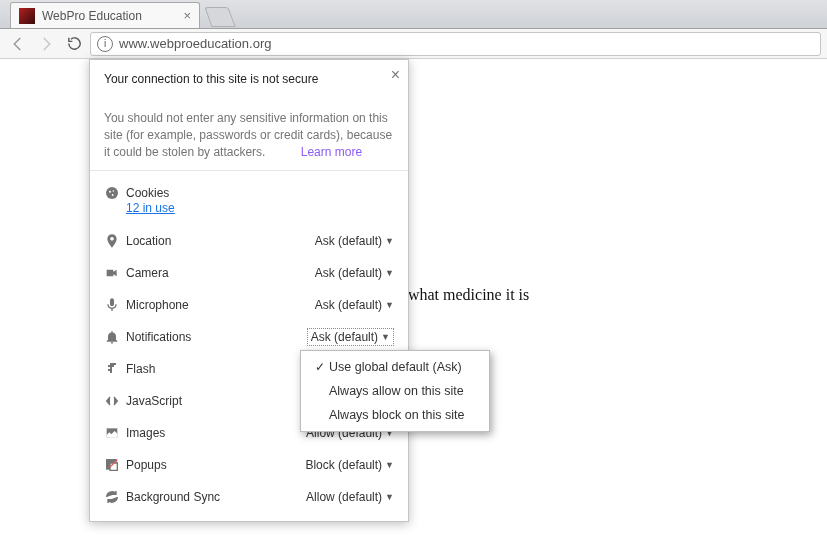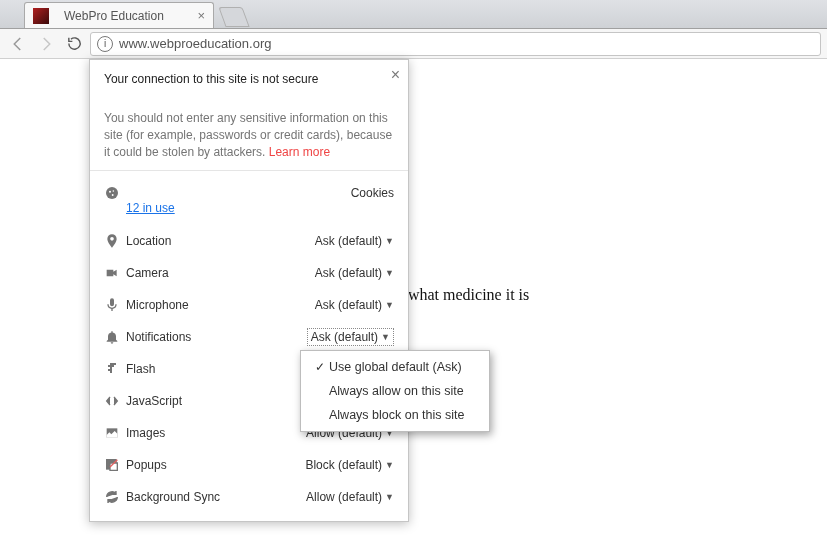--- a/index.html
+++ b/index.html
@@ -1,39 +1,39 @@
 <!DOCTYPE html>
 <html><head>
 <meta charset="utf-8">
 <style>
   * { box-sizing: border-box; }
   body { margin:0; font-family: "Segoe UI", Arial, sans-serif; font-size:13px; color:#333; background:#fff; width:827px; height:547px; overflow:hidden; position:relative;}
   .tabstrip { height:29px; background:linear-gradient(#dfe1e5,#cfd2d6); display:flex; align-items:flex-end; border-bottom:1px solid #a0a0a0;}
-  .tab { height:26px; width:190px; margin-left:24px; background:#f8f8f8; border:1px solid #a9a9a9; border-bottom:none; border-radius:3px 3px 0 0; display:flex; align-items:center; padding:0 8px; gap:15px; position:relative;}
+  .tab { height:26px; width:190px; margin-left:10px; background:#f8f8f8; border:1px solid #a9a9a9; border-bottom:none; border-radius:3px 3px 0 0; display:flex; align-items:center; padding:0 8px; gap:7px; position:relative;}
   .favicon { width:16px;height:16px;background:linear-gradient(135deg,#b02020 0%,#3a0a0a 100%);}
   .tab-title { flex:1; white-space:nowrap; overflow:hidden; font-size:12px; color:#555;}
   .tab-close { color:#777; font-size:13px; cursor:pointer;}
   .newtab { width:24px;height:20px; margin-left:8px; margin-bottom:1px; background:#d5d7db; border:1px solid #b0b0b0; border-radius:3px 3px 0 0; transform:skewX(20deg);}
   .toolbar { height:30px; background:#f6f6f6; border-bottom:1px solid #d0d0d0; display:flex; align-items:center; padding:0 6px; gap:4px;}
   .navbtn { width:24px;height:24px; display:flex;align-items:center;justify-content:center; color:#b0b0b0; font-size:16px; border-radius:2px;}
   .navbtn.active{ color:#5a5a5a;}
   .omnibox { flex:1; height:24px; border:1px solid #c5c5c5; border-radius:3px; background:#fff; display:flex; align-items:center; padding:0 6px; gap:6px; color:#555; font-size:13px;}
   .info-chip{ width:16px;height:16px;border:1px solid #777;border-radius:8px;display:flex;align-items:center;justify-content:center;font-size:10px;color:#555;}
   .content { position:relative; height:calc(547px - 59px); background:#fff; }
   .page { padding:30px 0 0 90px; font-family: Georgia, "Times New Roman", serif; color:#111;}
   .page h1{ font-size:36px; margin:0 0 60px 0; font-weight:700;}
   .page h2{ font-size:30px; margin:0 0 8px 0; font-weight:700;}
   .page .meta{ font-size:15px; font-style:italic; color:#333; margin-bottom:36px;}
   .page .meta em{font-style:italic;}
   .page p{ font-size:16px; margin:0 0 50px 0;}
   .popover { position:absolute; left:89px; top:0px; width:320px; background:#fff; border:1px solid #c5c5c5; box-shadow:0 2px 10px rgba(0,0,0,.25); z-index:50; font-size:12px; color:#444;}
   .pop-head { padding:12px 14px 10px 14px; border-bottom:1px solid #e5e5e5;}
   .pop-title{ color:#222; margin-bottom:24px;}
   .pop-desc{ color:#757575; line-height:1.4;}
-  .pop-desc a{ color:#ef4444; text-decoration:none;}
+  .pop-desc a{ color:#8b5cf6; text-decoration:none;margin-left:32px;}
   .pop-close{ position:absolute; right:8px; top:6px; font-size:16px; color:#7a7a7a; cursor:pointer;}
   .perm-list{ padding:8px 0;}
   .perm-row{ display:flex; align-items:center; padding:6px 14px; height:32px;}
   .perm-icon{ width:22px; color:#757575; display:flex; align-items:center; justify-content:flex-start;}
   .perm-icon svg{ width:16px;height:16px;fill:#757575;}
   .perm-label{ flex:1; color:#333;}
   .perm-sub{ padding-left:36px;align-items:flex-end;}
   .perm-sub a{ color:#1a73e8; text-decoration:underline; font-size:12px;}
   .perm-val{ color:#333; display:flex; align-items:center; gap:3px; cursor:pointer;justify-content:flex-end;}
   .caret{ font-size:9px; color:#555;}
@@ -101,21 +101,21 @@
     <span class="pop-close">×</span>
     <div class="pop-head">
       <div class="pop-title">Your connection to this site is not secure</div>
       <div class="pop-desc">
         <span>You should not enter any sensitive information on this site (for example, passwords or credit cards), because it could be stolen by attackers. </span><a href="#">Learn more</a>
       </div>
     </div>
 
     <div class="perm-list">
 
-      <div class="perm-row" style="height:auto;padding-bottom:0;text-align:right;">
+      <div class="perm-row" style="height:auto;padding-bottom:0;">
         <span class="perm-icon">
           <svg viewBox="0 0 24 24">
               <circle cx="12" cy="12" r="9" fill="#757575"></circle>
               <circle cx="9" cy="10" r="1.5" fill="#fff"></circle>
               <circle cx="14" cy="9" r="1.2" fill="#fff"></circle>
               <circle cx="13" cy="15" r="1.4" fill="#fff"></circle>
             </svg>
         </span>
         <span class="perm-label">Cookies</span>
       </div>

